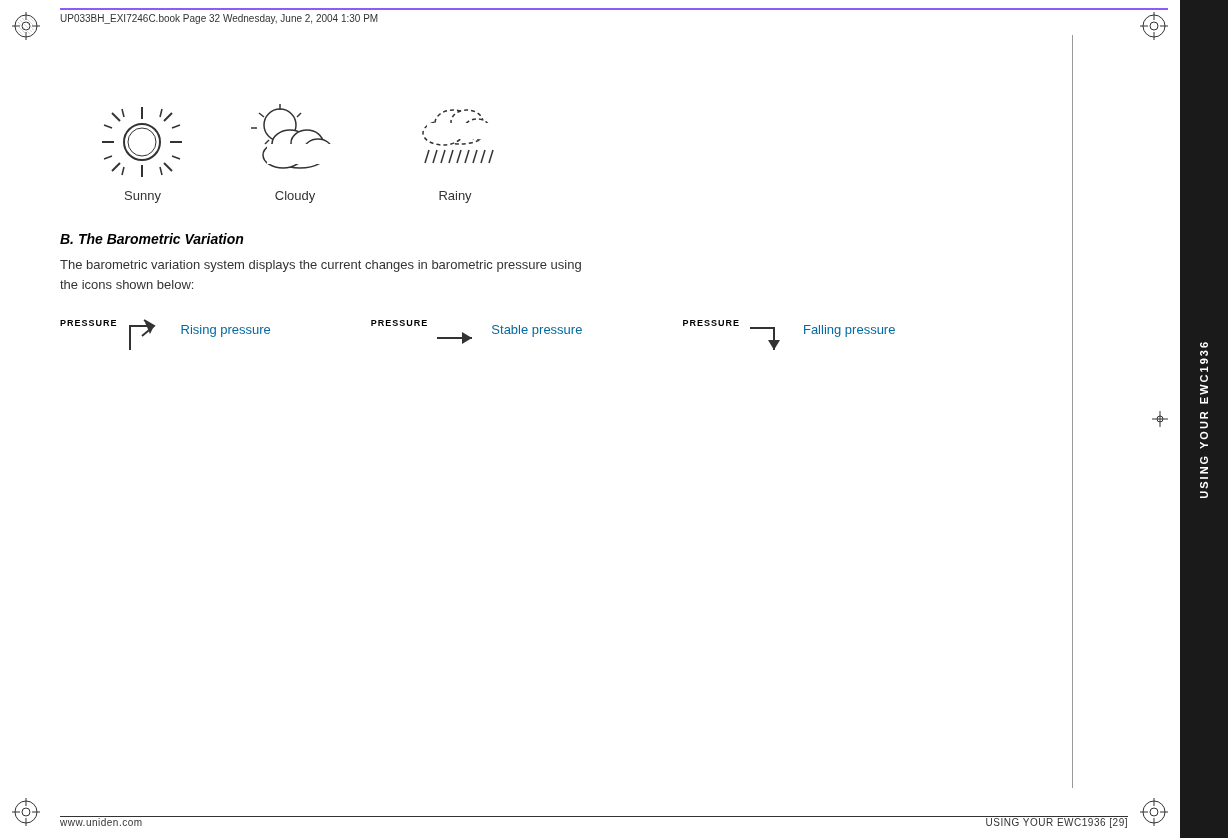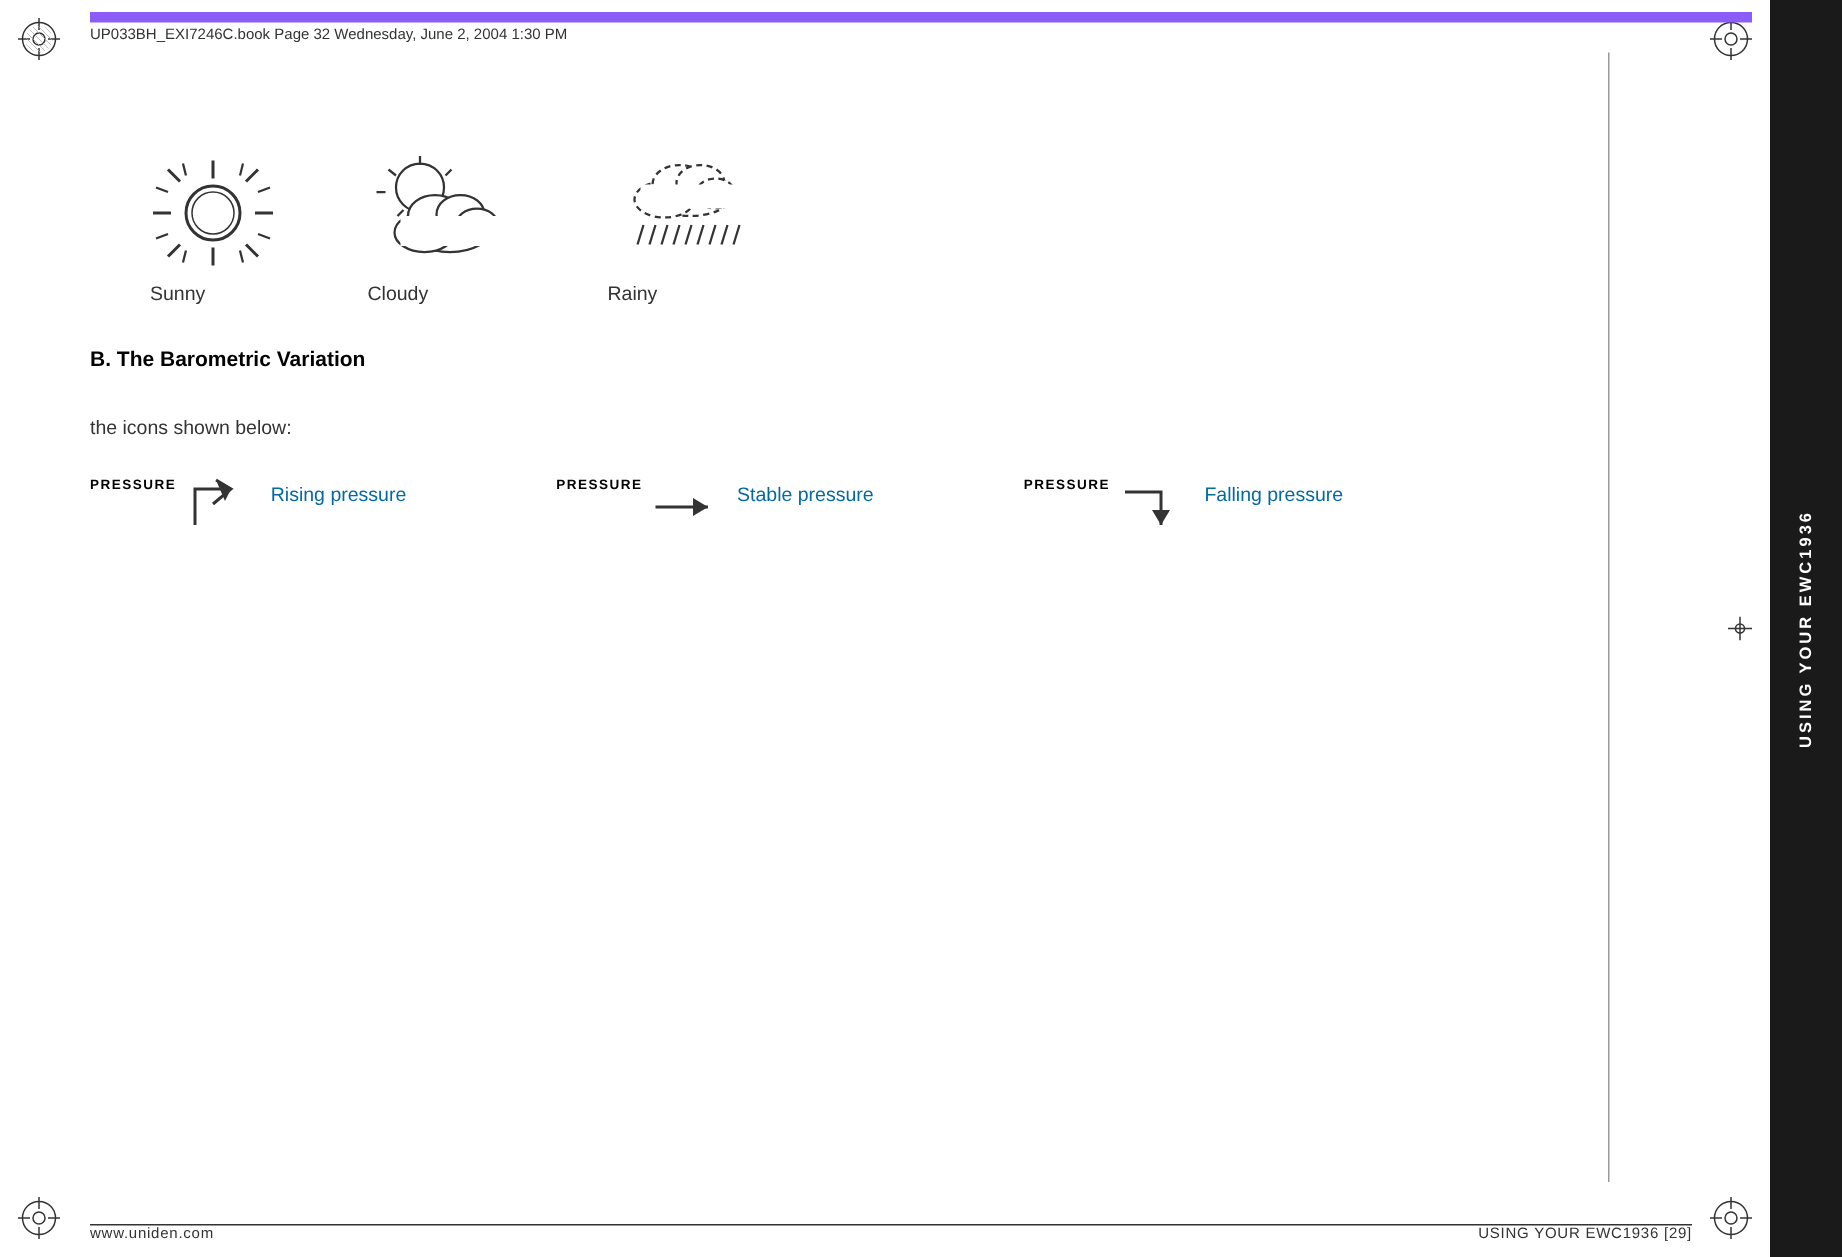--- a/index.html
+++ b/index.html
@@ -13,21 +13,21 @@
     }
 
     
     .top-header {
       position: absolute;
       top: 8px;
       left: 60px;
       right: 60px;
       font-size: 10px;
       color: #333;
-      border-top: 7px solid #8b5cf6;
+      border-top: 2px solid #8b5cf6;
       padding-top: 3px;
       display: flex;
       justify-content: space-between;
     }
 
     
     .right-sidebar {
       position: absolute;
       top: 0;
       right: 0;
@@ -63,35 +63,37 @@
       display: flex;
       align-items: flex-end;
       gap: 60px;
       margin-top: 60px;
       margin-left: 40px;
     }
 
     .weather-icon-item {
       display: flex;
       flex-direction: column;
+      align-items: center;
       gap: 8px;
     }
 
     .weather-icon-label {
       font-size: 13px;
       color: #333;
     }
 
     
     .section-heading {
       font-size: 14px;
       font-weight: bold;
       color: #000;
       margin-top: 28px;
       margin-left: 0px;
+      font-style: italic;
     }
 
     .section-body {
       font-size: 13px;
       color: #333;
       margin-top: 8px;
       line-height: 1.5;
       max-width: 620px;
     }
 
@@ -316,21 +318,21 @@
         <line x1="88" y1="55" x2="84" y2="68" stroke="#333" stroke-width="1.5"></line>
       </svg>
       <span class="weather-icon-label">Rainy</span>
     </div>
 
   </div>
 
   <div style="margin-top: 22px;">
     <div class="section-heading">B. The Barometric Variation</div>
     <div class="section-body">
-      <br>
+      <span>The barometric variation system displays the current changes in barometric pressure using</span><br>
       <span>the icons shown below:</span>
     </div>
   </div>
 
   <div class="pressure-row">
 
     <div class="pressure-item">
       <span class="pressure-label-top">PRESSURE</span>
       <svg width="55" height="38" viewBox="0 0 55 38">
 

